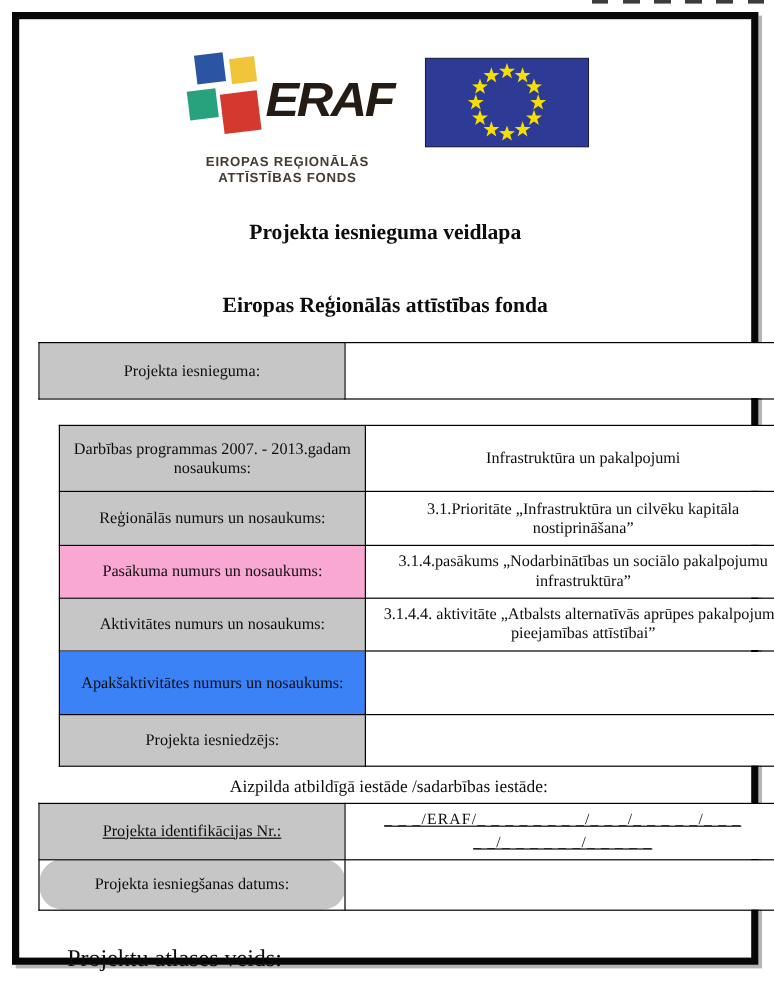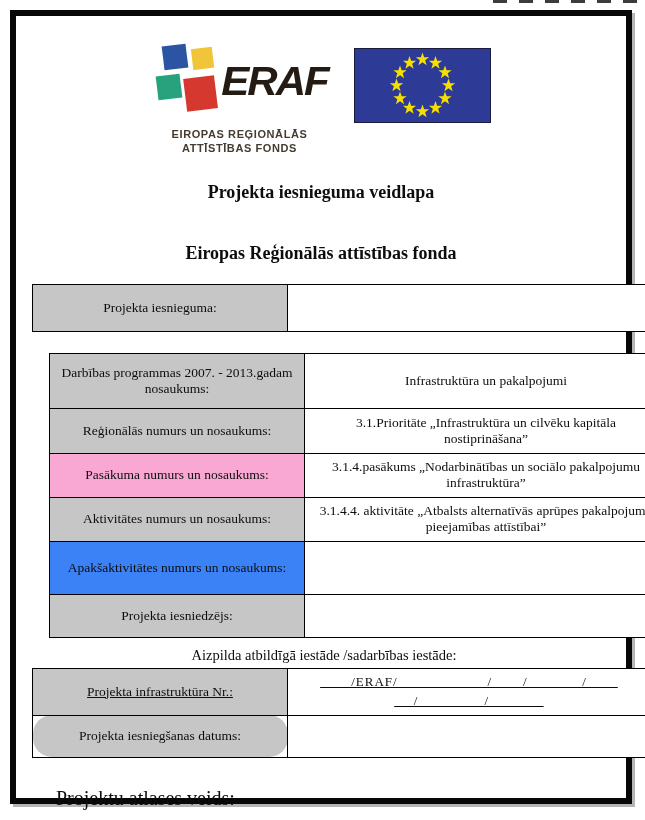--- a/index.html
+++ b/index.html
@@ -230,21 +230,21 @@
         </table>
   </div>
 
   <div class="mid-heading">Aizpilda atbildīgā iestāde /sadarbības iestāde:</div>
 
   <div class="tbl-wrap t3-wrap">
     <table class="form-tbl">
       <tbody>
             <tr class="row-h44">
         <td class="label-cell" style="background-color: rgb(198, 198, 198);">
-          <span class="u-label">Projekta infrastruktūra Nr.:</span>
+          <span class="u-label">Projekta identifikācijas Nr.:</span>
         </td>
         <td class="value-cell">
           <div class="id-line">_ _ _/ERAF/_ _ _ _ _ _ _ _/_ _ _/_ _ _ _ _/_ _ _</div>
           <div class="id-line">_ _/_ _ _ _ _ _/_ _ _ _ _</div>
         </td>
       </tr>
       <tr class="row-h39">
         <td class="label-cell" style="background-color: rgb(198, 198, 198); border-radius: 19px;">Projekta iesniegšanas datums:</td>
         <td class="value-cell"></td>
       </tr>

